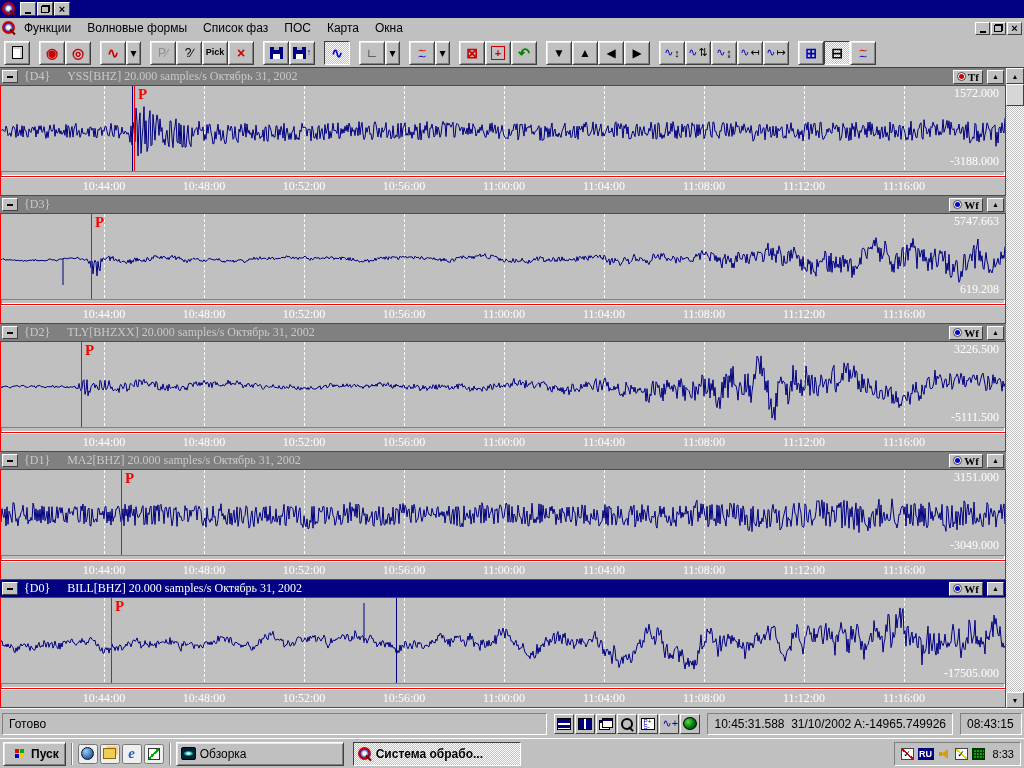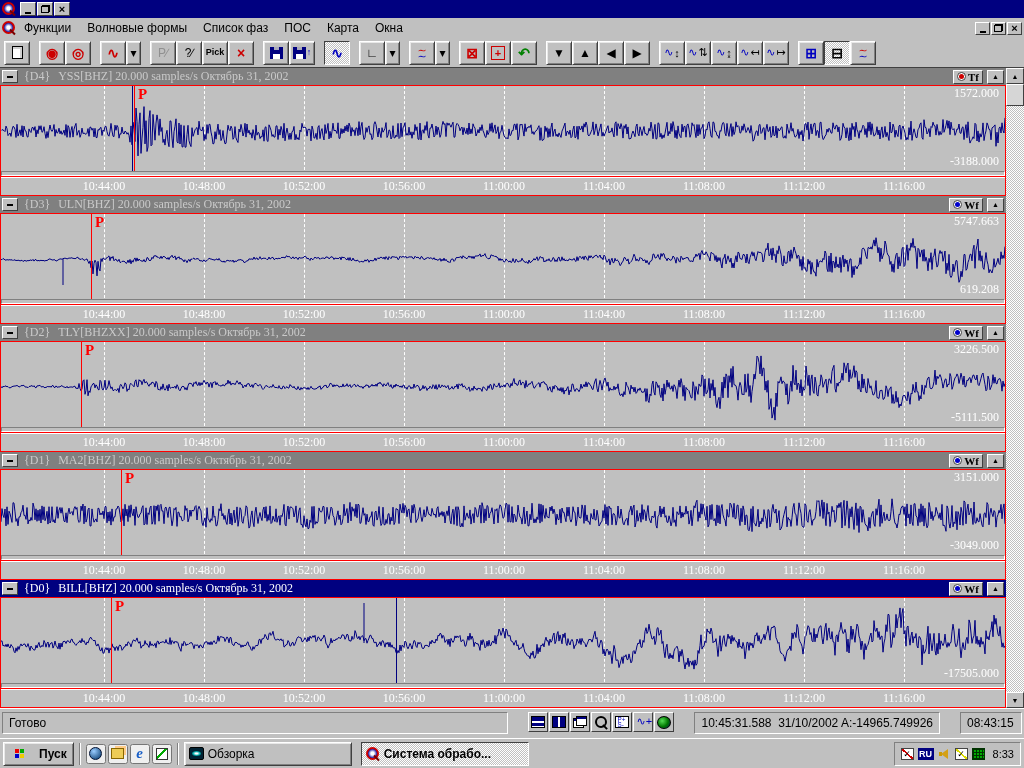--- a/index.html
+++ b/index.html
@@ -60,21 +60,21 @@
   .workspace{height:640px;display:flex;background:#d946ef}
   .panels{width:1006px}
   .panel{height:128px}
   .phead{height:17px;background:#808080;color:#c9c9c9;display:flex;align-items:center;gap:4px;padding:0 2px;
     font-family:"Liberation Serif",serif;font-size:12px}
   .phead.sel{background:#000080;color:#fff}
   .pmin{width:16px;height:13px;background:#c0c0c0;border:1px solid;border-color:#fff #404040 #404040 #fff;
     display:flex;align-items:center;justify-content:center;padding:0}
   .pmin .ic-min{margin-top:0}
   .ptag{margin-left:2px}
-  .plabel{margin-left:4px;white-space:nowrap;overflow:hidden}
+  .plabel{margin-left:13px;white-space:nowrap;overflow:hidden}
   .flexsp{flex:1}
   .pmode{height:14px;background:#c0c0c0;border:1px solid;border-color:#fff #404040 #404040 #fff;
     display:flex;align-items:center;gap:2px;padding:0 3px;font-family:"Liberation Serif",serif}
   .pmode b{font-size:11px;color:#000}
   .radio{display:inline-block;width:9px;height:9px;border-radius:50%;background:#fff;border:1px solid #404040;position:relative}
   .radio::after{content:"";position:absolute;inset:1px;border-radius:50%;background:var(--dot,#c00)}
   .parr{width:17px;height:14px;background:#c0c0c0;border:1px solid;border-color:#fff #404040 #404040 #fff;
     font-size:7px;display:flex;align-items:center;justify-content:center;padding:0}
   .pbody{height:111px;border:1px solid #f00;background:#c0c0c0}
   .pcontent{height:90px;position:relative;overflow:hidden}
@@ -95,21 +95,21 @@
   .vscroll{width:18px;display:flex;flex-direction:column}
   .sb-ar{height:16px;background:#c0c0c0;border:1px solid;border-color:#fff #404040 #404040 #fff;
     display:flex;align-items:center;justify-content:center;font-size:7px;padding:0}
   .sb-thumb{height:22px;background:#d6d6d6;border:1px solid;border-color:#fff #404040 #404040 #fff}
   .sb-track{flex:1;background-color:#c0c0c0;
     background-image:linear-gradient(45deg,#fff 25%,transparent 25%,transparent 75%,#fff 75%),
       linear-gradient(45deg,#fff 25%,transparent 25%,transparent 75%,#fff 75%);
     background-size:2px 2px;background-position:0 0,1px 1px}
 
   
-  .statusbar{height:30px;border-top:1px solid #fff;display:flex;gap:20px;padding:3px 2px}
+  .statusbar{height:30px;border-top:1px solid #fff;display:flex;align-items:center;gap:7px;padding:3px 2px}
   .sb-cell{height:22px;border:1px solid;border-color:#808080 #fff #fff #808080;display:flex;align-items:center;
     padding:0 6px;white-space:pre}
   .sb-ready{flex:1}
   .sb-clockcell{width:62px}
   .sb-btn{width:20px;height:20px;background:#c0c0c0;border:1px solid;border-color:#fff #404040 #404040 #fff;
     display:flex;align-items:center;justify-content:center;padding:0}
   .mi{display:inline-block;width:14px;height:12px}
   .mi-tile-horizontal{border:1px solid #000;background:linear-gradient(#000080 0 4px,#fff 4px 6px,#000080 6px 9px,#fff 9px)}
   .mi-tile-vertical{border:1px solid #000;background:linear-gradient(90deg,#000080 0 5px,#fff 5px 7px,#000080 7px)}
   .mi-cascade-windows{position:relative}
@@ -122,21 +122,21 @@
   .mi-phase-list::before{content:"P+ S-";display:block;transform:scale(.9)}
   .mi-insert-waveform{color:#0000c0;font-size:11px;line-height:10px;text-align:center}
   .mi-insert-waveform::before{content:"∿+"}
   .mi-map-globe{width:14px;height:13px;border-radius:50%;border:1px solid #000;
     background:radial-gradient(circle at 35% 35%,#5d5,#070 55%,#025)}
 
   
   .taskbar{height:30px;border-top:1px solid #fff;display:flex;align-items:center;gap:3px;padding:2px 3px;background:#c0c0c0}
   .startbtn{height:24px;background:#c0c0c0;border:1px solid;border-color:#fff #404040 #404040 #fff;
     box-shadow:inset 1px 1px 0 #e8e8e8,inset -1px -1px 0 #808080;
-    display:flex;align-items:center;gap:20px;padding:0 6px;font-weight:bold;font-size:12px}
+    display:flex;align-items:center;gap:12px;padding:0 6px;font-weight:bold;font-size:12px}
   .win-flag{width:9px;height:9px;position:relative}
   .win-flag::before{content:"";position:absolute;width:4px;height:4px;background:#e00;
     box-shadow:5px 0 0 #0a0,0 5px 0 #00c,5px 5px 0 #ec0}
   .sep{width:2px;height:22px;border-left:1px solid #808080;border-right:1px solid #fff;margin:0 2px}
   .ql{width:20px;height:20px;display:flex;align-items:center;justify-content:center}
   .ql-desktop-channels{width:13px;height:13px;border-radius:50%;background:radial-gradient(circle at 35% 30%,#9cf,#036);border:1px solid #013}
   .ql-sync-folders{width:13px;height:11px;background:#ec5;border:1px solid #860;box-shadow:3px -3px 0 -1px #fc8}
   .ql-internet-explorer{font-family:"Liberation Serif",serif;font-style:italic;font-weight:bold;font-size:15px;color:#1a60c8}
   .ql-notes{width:12px;height:12px;background:#fff;border:1px solid #333;
     background-image:linear-gradient(135deg,transparent 40%,#0a0 40% 55%,transparent 55%)}
@@ -403,21 +403,20 @@
               <span class="tick" style="left:903px">11:16:00</span>
             </div>
           </div>
         </div>
         <div class="panel">
           <div class="phead">
             <button class="pmin">
               <span class="ic-min"></span>
             </button>
             <span class="ptag">{D3}</span>
-            <span class="plabel">ULN[BHZ] 20.000 samples/s Октябрь 31, 2002</span>
             <span class="flexsp"></span>
             <button class="pmode">
               <span class="radio" style="--dot:#0000cc"></span>
               <b>Wf</b>
             </button>
             <button class="parr">▲</button>
           </div>
           <div class="pbody">
             <div class="pcontent">
               <div class="grid" style="left:103px"></div>

